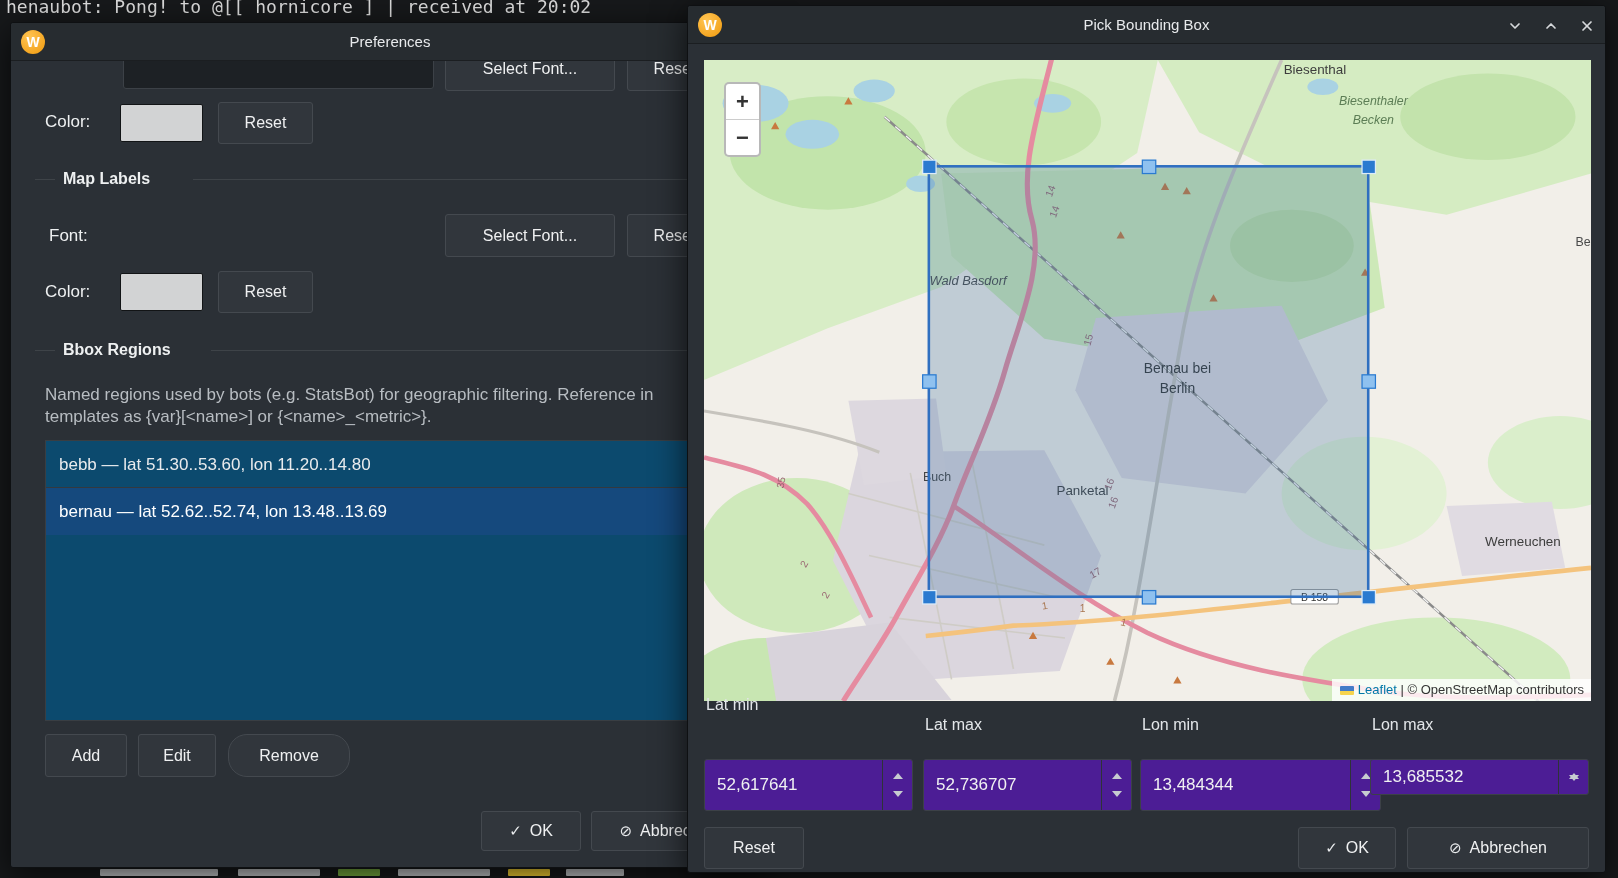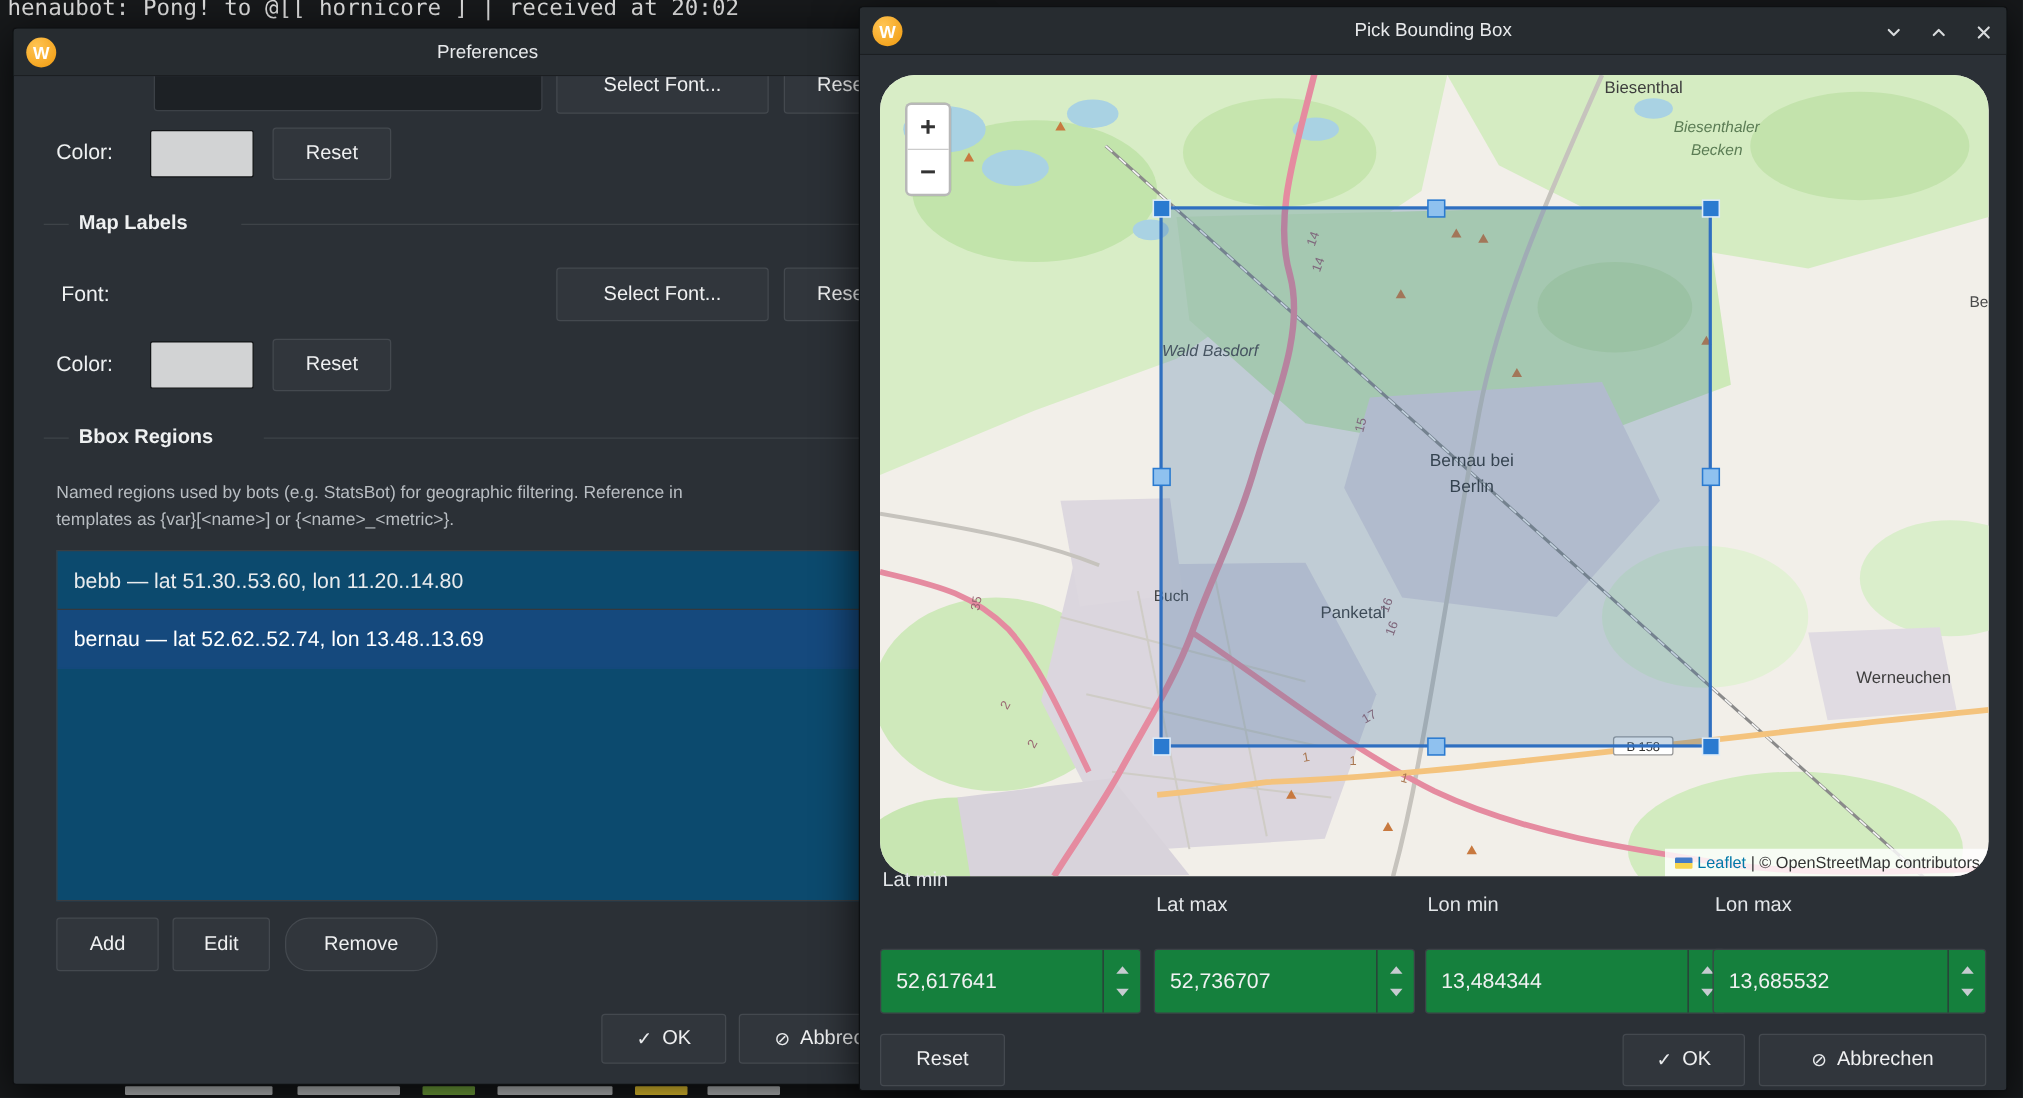--- a/index.html
+++ b/index.html
@@ -26,30 +26,30 @@
 
   .btn { position:absolute; background:#31363c; border:1px solid #44494f; border-radius:3px;
          color:#eff0f1; font-size:16px; display:flex; align-items:center; justify-content:center; gap:8px; }
   .btn .ic { font-size:15px; color:#e9ebed; }
   .input { position:absolute; background:#1d2125; border:1px solid #3c4147; border-radius:3px;
            color:#eff0f1; font-size:15px; display:flex; align-items:center; padding:0 9px; overflow:hidden; white-space:nowrap; }
   .swatch { position:absolute; background:#d2d3d4; border:1px solid #121416; border-radius:2px; }
   .flabel { position:absolute; font-size:17px; color:#eef0f1; }
   .gtitle { position:absolute; font-size:16px; font-weight:bold; color:#eef0f1; }
   .gline  { position:absolute; height:1px; background:#3e4348; }
-  .desc   { position:absolute; font-size:14px; color:#b8bdc2; }
+  .desc   { position:absolute; font-size:17px; color:#b8bdc2; }
 
   .list { position:absolute; background:#0c4a6e; border:1px solid #393e43; }
   .lrow { position:absolute; left:0; right:0; height:47px; line-height:47px; font-size:17px;
           padding-left:13px; color:#e9ebed; border-bottom:1px solid #34393e; white-space:nowrap; overflow:hidden; }
   .lrow.sel { background:#15497d; color:#ffffff; border-bottom:1px solid #15497d; }
 
   
   .fieldlabel { position:absolute; font-size:16px; color:#e3e6e9; }
-  .spinbox { position:absolute; background:#15803d; border:1px solid #3c4147; border-radius:3px; }
+  .spinbox { position:absolute; background:#4c1d95; border:1px solid #3c4147; border-radius:3px; }
   .spinbox .value { position:absolute; left:12px; top:0; bottom:0; display:flex; align-items:center;
                     font-size:17px; color:#f0f1f2; }
   .spin { position:absolute; right:0; top:0; bottom:0; width:30px; border-left:1px solid #2e3338; }
   .spin .up, .spin .down { position:absolute; left:50%; transform:translateX(-50%); width:0; height:0;
                            border-left:5px solid transparent; border-right:5px solid transparent; }
   .spin .up   { top:13px; border-bottom:6px solid #c6cbd0; }
   .spin .down { bottom:13px; border-top:6px solid #c6cbd0; }
 
   .mapbox { position:absolute; overflow:hidden; background:#f2efe9; }
   .mapbox svg { display:block; width:100%; height:100%; font-family:"Liberation Sans",sans-serif; }
@@ -169,21 +169,21 @@
       </div>
       <div class="wctl" style="left:888px;">
         <svg width="16" height="16">
             <line x1="4" y1="4" x2="12" y2="12"></line>
             <line x1="12" y1="4" x2="4" y2="12"></line>
           </svg>
       </div>
     </div>
     <div class="winbody">
 
-      <div class="mapbox" style="left:16px; top:16px; width:887px; height:641px;border-radius:28px;">
+      <div class="mapbox" style="left:16px; top:16px; width:887px; height:641px;">
         <svg viewBox="0 0 860 621" preserveAspectRatio="none">
 
           <path d="M0,0 H440 L420,90 L330,150 L230,220 L120,260 L0,310 Z" fill="#d8edc6"></path>
           <path d="M440,0 H860 V110 L720,150 L600,130 L480,70 Z" fill="#d5ecc2"></path>
           <ellipse cx="120" cy="90" rx="95" ry="55" fill="#c2e4ab"></ellipse>
           <ellipse cx="310" cy="60" rx="75" ry="42" fill="#c6e5ae"></ellipse>
           <ellipse cx="760" cy="55" rx="85" ry="42" fill="#c3e3ac"></ellipse>
           <path d="M230,110 L640,100 L660,240 L500,300 L330,270 L240,190 Z" fill="#cde9b8"></path>
           <ellipse cx="570" cy="180" rx="60" ry="35" fill="#bfe1a6"></ellipse>
           <ellipse cx="90" cy="480" rx="95" ry="75" fill="#cfe9bb"></ellipse>
@@ -315,21 +315,21 @@
             <div class="down"></div>
           </div>
       </div>
       <div class="spinbox" style="left:452px; top:715px; width:241px; height:52px;">
         <span class="value">13,484344</span>
         <div class="spin">
             <div class="up"></div>
             <div class="down"></div>
           </div>
       </div>
-      <div class="spinbox" style="left:682px; top:715px; width:219px; height:52px;padding-left:16px;">
+      <div class="spinbox" style="left:682px; top:715px; width:219px; height:36px;padding-left:16px;">
         <span class="value">13,685532</span>
         <div class="spin">
             <div class="up"></div>
             <div class="down"></div>
           </div>
       </div>
 
       <div class="btn" style="left:16px; top:783px; width:100px; height:42px;">
         <span>Reset</span>
       </div>

